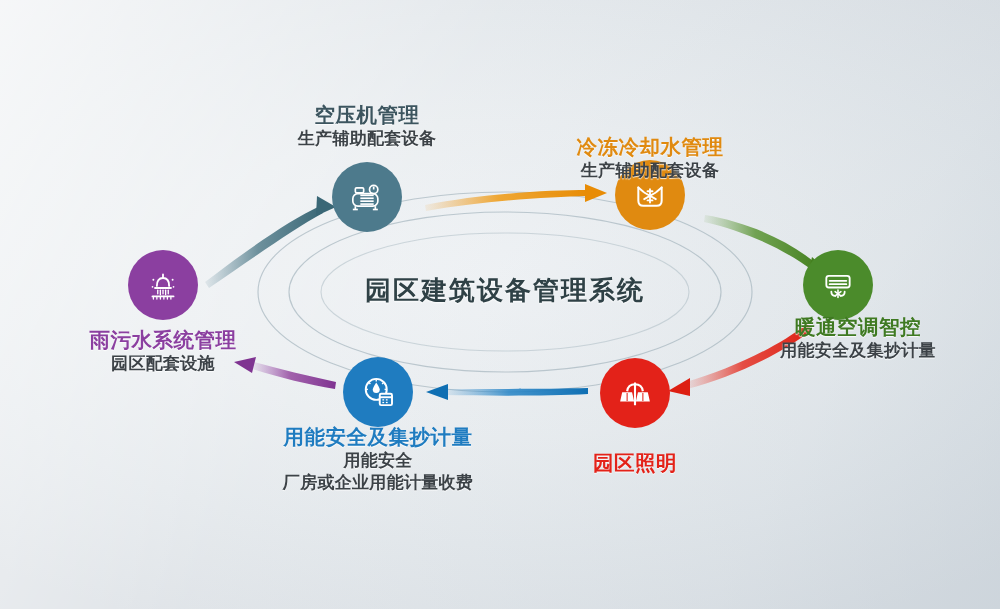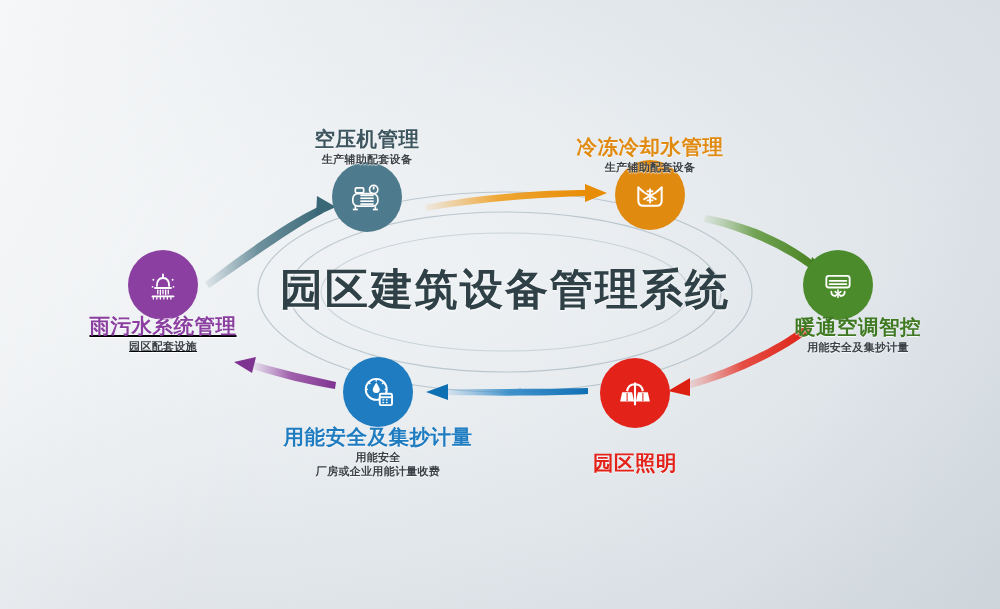--- a/index.html
+++ b/index.html
@@ -50,32 +50,32 @@
     white-space: nowrap;
     line-height: 1.28;
   }
   .label .h {
     font-size: 20.5px;
     font-weight: 700;
     letter-spacing: 0.5px;
     text-shadow: 0 1px 1px rgba(255,255,255,0.85);
   }
   .label .s {
-    font-size: 11px;
+    font-size: 17px;
     font-weight: 600;
     color: #3c4247;
     letter-spacing: 0.3px;
     text-shadow: 0 1px 1px rgba(255,255,255,0.85);
   }
   .center-title {
     position: absolute;
     left: 505px;
     top: 290px;
     transform: translate(-50%, -50%);
-    font-size: 43px;
+    font-size: 26px;
     font-weight: 700;
     color: #2f4146;
     letter-spacing: 2px;
     white-space: nowrap;
     text-shadow: 0 1px 2px rgba(255,255,255,0.9);
   }
 </style>
 </head>
 <body>
 
@@ -164,21 +164,21 @@
         <line x1="16" y1="32.5" x2="32" y2="32.5"></line>
         <rect x="10" y="13" width="10" height="6" rx="1.5"></rect>
         <circle cx="32" cy="15" r="5"></circle>
         <line x1="32" y1="15" x2="32" y2="11.5"></line>
         <line x1="10" y1="35" x2="10" y2="39"></line>
         <line x1="34" y1="35" x2="34" y2="39"></line>
         <line x1="7" y1="39" x2="13" y2="39"></line>
         <line x1="31" y1="39" x2="37" y2="39"></line>
       </svg>
     </div>
-    <div class="label" style="left:367px; top:102px;margin-top:24px;">
+    <div class="label" style="left:367px; top:102px;">
       <div class="h" style="color:#3c555f;">空压机管理</div>
       <div class="s">生产辅助配套设备</div>
     </div>
   </div>
 
   <div class="node">
     <div class="disc" style="left:650px; top:195px; width:70px; height:70px; background:#e08a10;">
       <svg width="40" height="40" viewBox="0 0 48 48" fill="none" stroke="#ffffff" stroke-width="2.4" stroke-linecap="round">
         <path d="M10 15 L10 31 Q10 37 16 37 L32 37 Q38 37 38 31 L38 15"></path>
         <path d="M10 15 L16 20"></path>
@@ -286,19 +286,19 @@
           <line x1="25" y1="37" x2="25" y2="40"></line>
           <line x1="29" y1="37" x2="29" y2="40"></line>
           <line x1="33" y1="37" x2="33" y2="40"></line>
         </g>
         <circle cx="13" cy="18" r="1.1" fill="#ffffff" stroke="none"></circle>
         <circle cx="35" cy="18" r="1.1" fill="#ffffff" stroke="none"></circle>
         <circle cx="12" cy="26" r="1" fill="#ffffff" stroke="none"></circle>
         <circle cx="36" cy="26" r="1" fill="#ffffff" stroke="none"></circle>
       </svg>
     </div>
-    <div class="label" style="left:163px; top:313px;text-decoration:underline;">
+    <div class="label" style="left:163px; top:327px;">
       <div class="h" style="color:#8b3fa0;">雨污水系统管理</div>
       <div class="s">园区配套设施</div>
     </div>
   </div>
 
 </div>
 
 </body></html>

